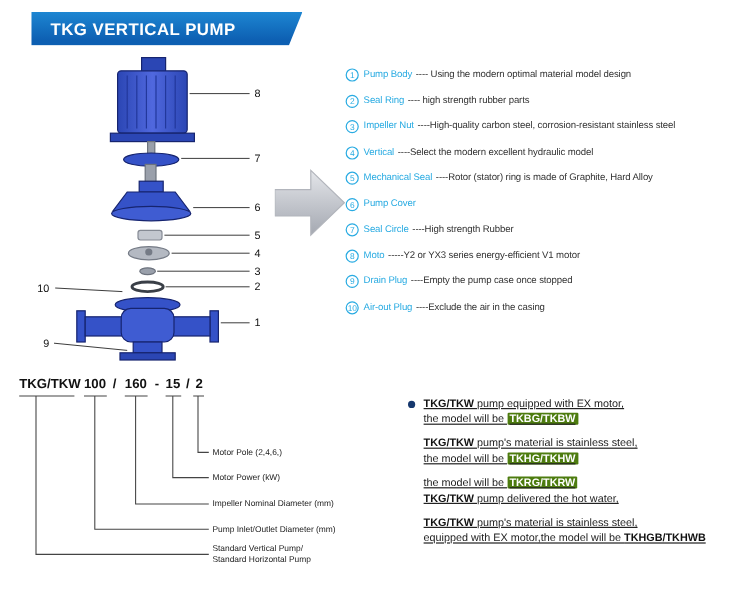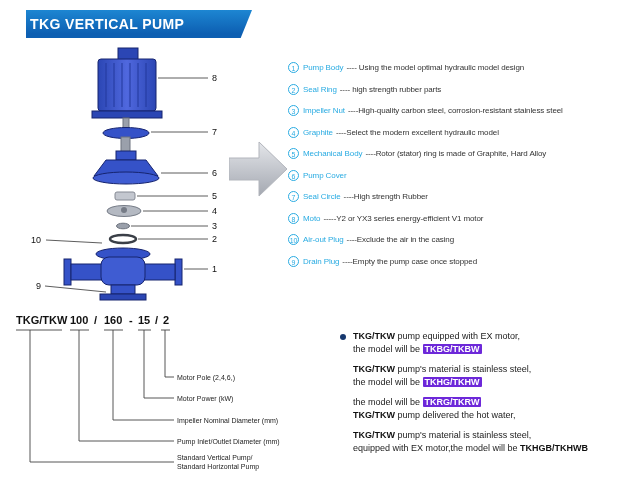--- a/index.html
+++ b/index.html
@@ -5,52 +5,52 @@
   html,body{margin:0;padding:0;background:#fff;}
   .page{
     position:relative;width:617px;height:500px;overflow:hidden;background:#ffffff;
     font-family:"Liberation Sans",sans-serif;color:#222;
   }
   
   .banner{
     position:absolute;left:26px;top:10px;width:226px;height:28px;
     background:linear-gradient(180deg,#1d86d2 0%,#0d5fb2 85%);
     clip-path:polygon(0 0,100% 0,95% 100%,0 100%);
-    display:flex;align-items:center;padding-left:4px;box-sizing:border-box;
+    display:flex;align-items:center;padding-left:16px;box-sizing:border-box;
   }
   .banner span{color:#fff;font-weight:bold;font-size:14px;letter-spacing:.4px;}
   
   .diagram{position:absolute;left:18px;top:45px;width:215px;height:270px;}
   .diagram svg{display:block;}
   .co{font-size:9px;fill:#111;font-family:"Liberation Sans",sans-serif;}
   
   .arrow{position:absolute;left:229px;top:136px;width:60px;height:66px;}
   
   .parts{position:absolute;left:288px;top:57px;width:328px;}
-  .prow{height:21.5px;display:flex;align-items:center;white-space:nowrap;font-size:8px;letter-spacing:-0.1px;}
+  .prow{height:21.5px;display:flex;white-space:nowrap;font-size:8px;letter-spacing:-0.1px;}
   .pnum{
     flex:0 0 auto;width:11px;height:11px;border:1px solid #29abe2;border-radius:50%;
     color:#29abe2;font-size:7px;line-height:11px;text-align:center;margin-right:4px;box-sizing:border-box;
   }
   .pname{color:#29abe2;margin-right:3px;}
   .pdesc{color:#333;}
   
   .model{position:absolute;left:10px;top:312px;width:310px;height:175px;}
   .model svg{position:absolute;left:0;top:0;}
   .seg{position:absolute;top:2px;font-size:11px;font-weight:bold;color:#111;}
   .s0{left:6px;} .s1{left:60px;text-align:center;} .s2{left:84px;} .s3{left:94px;}
   .s4{left:119px;} .s5{left:128px;} .s6{left:145px;} .s7{left:153px;}
   .mlabel{position:absolute;left:167px;font-size:7px;color:#222;line-height:9px;white-space:nowrap;}
   .l0{top:61px;} .l1{top:82px;} .l2{top:104px;} .l3{top:125px;} .l4{top:141px;}
   
-  .notes{position:absolute;left:340px;top:330px;width:272px;}
+  .notes{position:absolute;left:340px;top:330px;width:272px;text-decoration:underline;}
   .note{position:relative;padding-left:13px;margin-bottom:7px;font-size:9px;line-height:13px;color:#222;}
   .bullet{position:absolute;left:0;top:4px;width:6px;height:6px;border-radius:50%;background:#16386e;}
   .note b{font-weight:bold;color:#111;}
-  .hl{background:#6d28d9;color:#fff;font-weight:bold;padding:0 2px;border-radius:1px;}
+  .hl{background:#4d7c0f;color:#fff;font-weight:bold;padding:0 2px;border-radius:1px;}
   .strong{font-weight:bold;color:#111;margin-top:17px;}
 </style>
 </head>
 <body>
 
 <div class="page">
 
   <div class="banner">
     <span>TKG VERTICAL PUMP</span>
   </div>
@@ -146,65 +146,65 @@
         </linearGradient>
       </defs>
       <polygon points="0,22 30,22 30,6 58,33 30,60 30,44 0,44" fill="url(#ag)" stroke="#b2b5bc"></polygon>
     </svg>
   </div>
 
   <div class="parts">
     <div class="prow">
       <span class="pnum">1</span>
       <span class="pname">Pump Body</span>
-      <span class="pdesc">---- Using the model optimal hydraulic model design</span>
+      <span class="pdesc">---- Using the modern optimal material model design</span>
     </div>
     <div class="prow">
       <span class="pnum">2</span>
       <span class="pname">Seal Ring</span>
       <span class="pdesc">---- high strength rubber parts</span>
     </div>
     <div class="prow">
       <span class="pnum">3</span>
       <span class="pname">Impeller Nut</span>
       <span class="pdesc">----High-quality carbon steel, corrosion-resistant stainless steel</span>
     </div>
     <div class="prow">
       <span class="pnum">4</span>
-      <span class="pname">Graphite</span>
+      <span class="pname">Vertical</span>
       <span class="pdesc">----Select the modern excellent hydraulic model</span>
     </div>
     <div class="prow">
       <span class="pnum">5</span>
-      <span class="pname">Mechanical Body</span>
+      <span class="pname">Mechanical Seal</span>
       <span class="pdesc">----Rotor (stator) ring is made of Graphite, Hard Alloy</span>
     </div>
     <div class="prow">
       <span class="pnum">6</span>
       <span class="pname">Pump Cover</span>
     </div>
     <div class="prow">
       <span class="pnum">7</span>
       <span class="pname">Seal Circle</span>
       <span class="pdesc">----High strength Rubber</span>
     </div>
     <div class="prow">
       <span class="pnum">8</span>
       <span class="pname">Moto</span>
       <span class="pdesc">-----Y2 or YX3 series energy-efficient V1 motor</span>
     </div>
     <div class="prow">
+      <span class="pnum">9</span>
+      <span class="pname">Drain Plug</span>
+      <span class="pdesc">----Empty the pump case once stopped</span>
+    </div>
+    <div class="prow">
       <span class="pnum">10</span>
       <span class="pname">Air-out Plug</span>
       <span class="pdesc">----Exclude the air in the casing</span>
-    </div>
-    <div class="prow">
-      <span class="pnum">9</span>
-      <span class="pname">Drain Plug</span>
-      <span class="pdesc">----Empty the pump case once stopped</span>
     </div>
   </div>
 
   <div class="model">
     <svg viewBox="0 0 310 175" width="310" height="175">
       <g stroke="#444" stroke-width="0.9" fill="none">
 
         <line x1="6" y1="18" x2="52" y2="18"></line>
         <line x1="60" y1="18" x2="79" y2="18"></line>
         <line x1="94" y1="18" x2="113" y2="18"></line>

